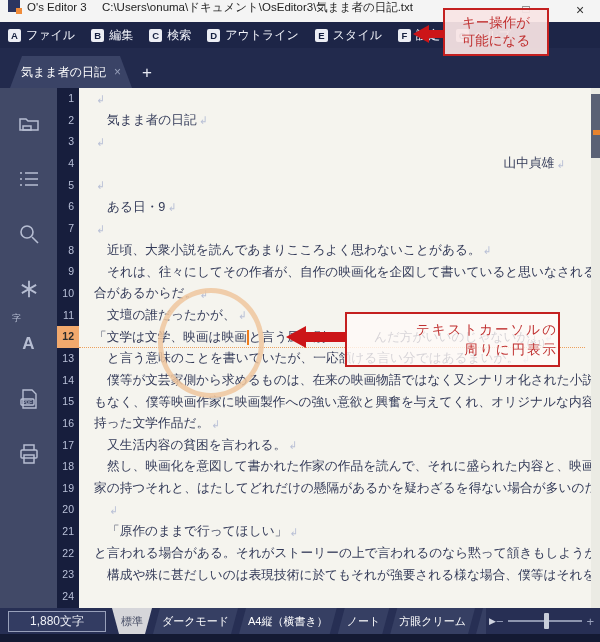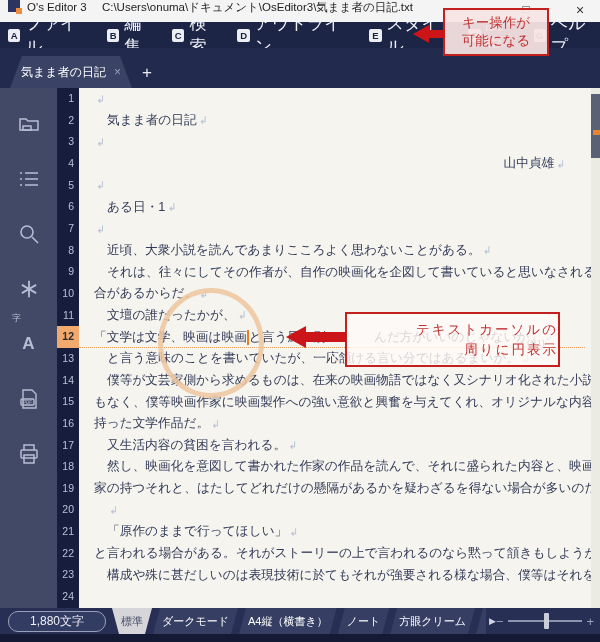--- a/index.html
+++ b/index.html
@@ -13,21 +13,21 @@
   .titletext{font-size:11.5px;white-space:nowrap;}
   .titletext .path{margin-left:12px;}
   .winbtn{position:absolute;top:2px;font-size:12px;color:#333;width:16px;text-align:center;}
   .btn-min{right:96px}.btn-max{right:66px}.btn-close{right:12px;font-size:14px;}
   
   .menubar{position:absolute;left:0;top:22px;width:600px;height:26px;background:#1d2547;
            display:flex;align-items:center;gap:16px;padding-left:8px;box-sizing:border-box;}
   .menuitem{display:flex;align-items:center;gap:5px;}
   .menukey{width:13px;height:13px;background:#eceef4;color:#15203f;font-size:9.5px;font-weight:bold;
            display:flex;align-items:center;justify-content:center;border-radius:2px;}
-  .menulabel{color:#f2f4fa;font-size:17px;}
+  .menulabel{color:#f2f4fa;font-size:12px;}
   
   .tabbar{position:absolute;left:0;top:48px;width:600px;height:40px;background:#222a4d;}
   .doctab{position:absolute;left:10px;bottom:0;height:32px;width:122px;background:#3a4366;
           clip-path:polygon(12px 0,calc(100% - 12px) 0,100% 100%,0 100%);
           display:flex;align-items:center;justify-content:center;gap:8px;}
   .doctab .dtitle{color:#fff;font-size:12px;}
   .doctab .dclose{color:#98a0ba;font-size:12px;}
   .newtab{position:absolute;left:142px;bottom:5px;color:#e8ebf4;font-size:17px;}
   .toolbar{position:absolute;left:252px;top:60px;display:flex;gap:11px;align-items:center;color:#8d95ae;}
   .tbicon{width:17px;height:17px;display:flex;align-items:center;justify-content:center;font-size:13px;}
@@ -75,21 +75,21 @@
   .arr-tip{position:absolute;width:0;height:0;border-style:solid;border-color:transparent;}
   
   .arrow1 .arr-tip{left:413px;top:25px;border-width:9px 16px 9px 0;border-right-color:#cc1518;}
   .arrow1 .arr-tail{left:428px;top:30px;width:16px;height:8px;}
   
   .arrow2 .arr-tip{left:286px;top:326px;border-width:11px 20px 11px 0;border-right-color:#cc1518;}
   .arrow2 .arr-tail{left:305px;top:332px;width:41px;height:10px;}
   
   .statusbar{position:absolute;left:0;top:608px;width:600px;height:26px;background:#272f54;}
   .charpill{position:absolute;left:8px;top:3px;width:96px;height:19px;border:1px solid #98a0ba;
-            border-radius:10px;background:#333c62;color:#f0f2f8;font-size:12px;
+            border-radius:0;background:#333c62;color:#f0f2f8;font-size:12px;
             display:flex;align-items:center;justify-content:center;}
   .presets{position:absolute;left:112px;top:0;height:26px;display:flex;}
   .preset{height:26px;line-height:26px;padding:0 9px;font-size:11px;color:#fff;background:#363f63;
           clip-path:polygon(7px 0,100% 0,calc(100% - 7px) 100%,0 100%);margin-right:1px;white-space:nowrap;text-align:center;}
   .preset.active{background:#d6d6da;color:#4a5068;clip-path:polygon(0 0,100% 0,calc(100% - 7px) 100%,7px 100%);}
   .overflow-sliver{width:10px;height:26px;background:#363f63;clip-path:polygon(7px 0,100% 0,100% 100%,0 100%);}
   .overflow-arrow{color:#d0d4e0;font-size:9px;line-height:26px;margin-left:3px;}
   .zoomctl{position:absolute;left:496px;top:0;height:26px;width:98px;display:flex;align-items:center;color:#9aa2bc;}
   .zoomline{flex:1;height:2px;background:#8d95ae;margin:0 4px;position:relative;}
   .zoomthumb{position:absolute;left:48%;top:-7px;width:5px;height:16px;background:#c8cdd9;border-radius:1px;}
@@ -280,21 +280,21 @@
             <span class="ret">↲</span>
           </div>
           <div class="tline right">
             <span>山中貞雄</span>
             <span class="ret">↲</span>
           </div>
           <div class="tline">
             <span class="ret">↲</span>
           </div>
           <div class="tline indent">
-            <span>ある日・1</span>
+            <span>ある日・9</span>
             <span class="ret">↲</span>
           </div>
           <div class="tline">
             <span class="ret">↲</span>
           </div>
           <div class="tline indent">
             <span>近頃、大衆小説を読んであまりこころよく思わないことがある。</span>
             <span class="ret">↲</span>
           </div>
           <div class="tline indent">

